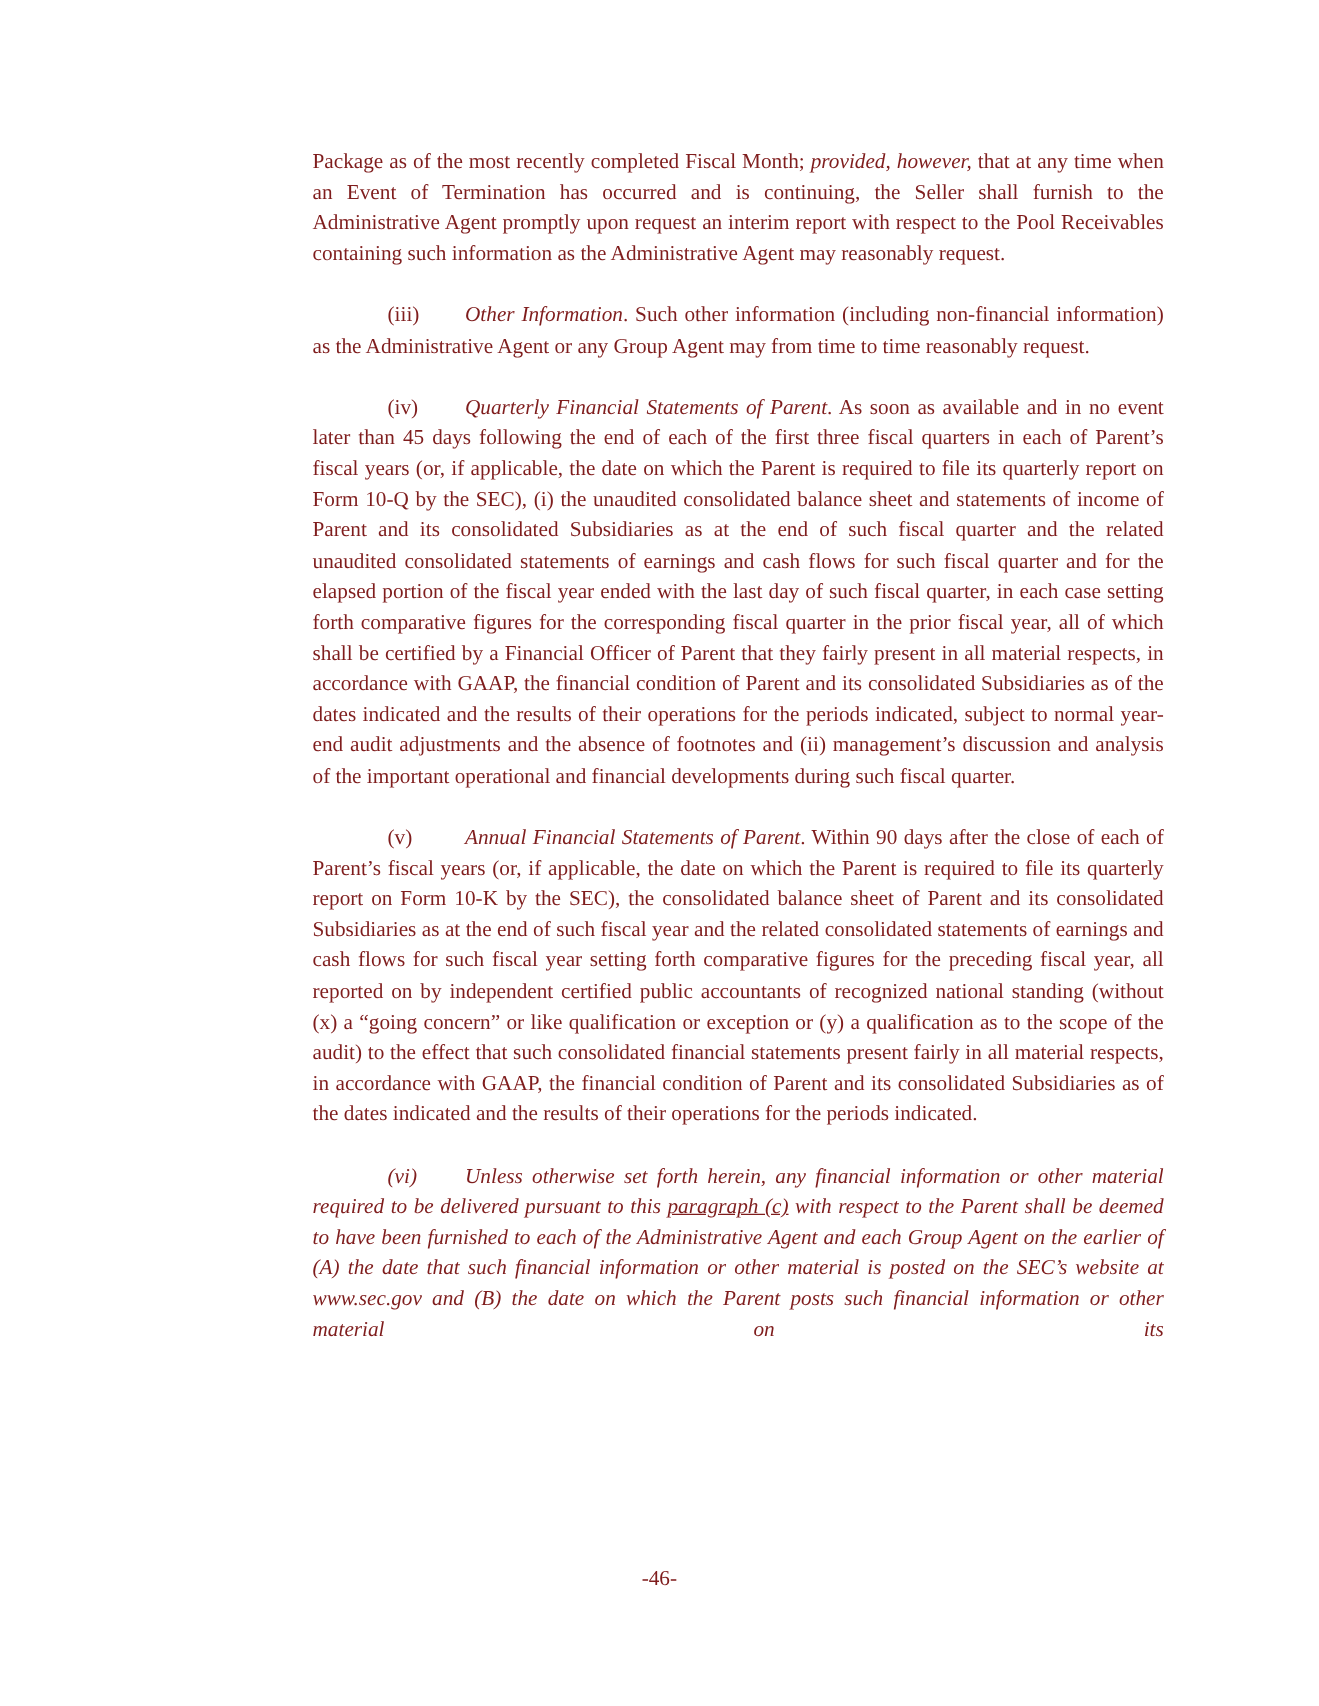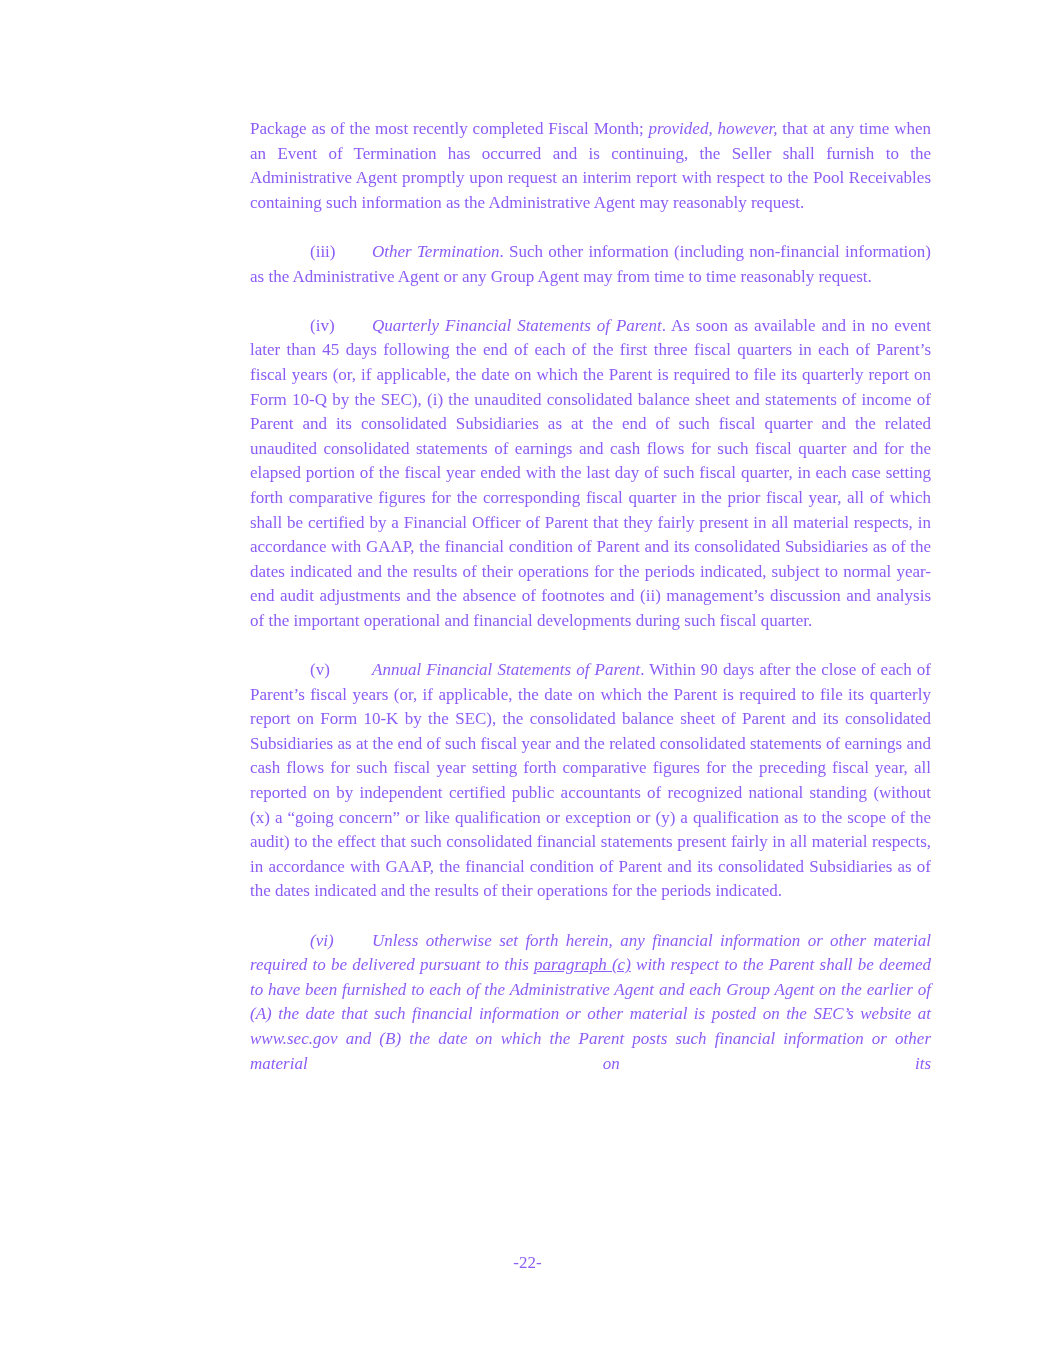--- a/index.html
+++ b/index.html
@@ -5,21 +5,21 @@
   html, body {
     margin: 0;
     padding: 0;
     background: #ffffff;
   }
   .page {
     position: relative;
     width: 1055px;
     height: 1365px;
     background: #ffffff;
-    color: #8b5cf6;
+    color: #7f1d1d;
     font-family: "Liberation Serif", "DejaVu Serif", serif;
     overflow: hidden;
   }
   .content {
     position: absolute;
     left: 250px;
     top: 117px;
     width: 681px;
     font-size: 17px;
     line-height: 24.6px;
@@ -59,19 +59,19 @@
     font-size: 17px;
     line-height: 24.6px;
   }
 </style>
 </head>
 <body>
 
 <div class="page">
   <div class="content">
       <p class="para"><span>Package as of the most recently completed Fiscal Month; </span><span class="it">provided, however,</span><span> that at any time when an Event of Termination has occurred and is continuing, the Seller shall furnish to the Administrative Agent promptly upon request an interim report with respect to the Pool Receivables containing such information as the Administrative Agent may reasonably request.</span></p>
-      <p class="para indent"><span class="num">(iii)</span><span class="it">Other Termination</span><span>. Such other information (including non-financial information) as the Administrative Agent or any Group Agent may from time to time reasonably request.</span></p>
+      <p class="para indent"><span class="num">(iii)</span><span class="it">Other Information</span><span>. Such other information (including non-financial information) as the Administrative Agent or any Group Agent may from time to time reasonably request.</span></p>
       <p class="para indent"><span class="num">(iv)</span><span class="it">Quarterly Financial Statements of Parent</span><span>. As soon as available and in no event later than 45 days following the end of each of the first three fiscal quarters in each of Parent’s fiscal years (or, if applicable, the date on which the Parent is required to file its quarterly report on Form 10-Q by the SEC), (i) the unaudited consolidated balance sheet and statements of income of Parent and its consolidated Subsidiaries as at the end of such fiscal quarter and the related unaudited consolidated statements of earnings and cash flows for such fiscal quarter and for the elapsed portion of the fiscal year ended with the last day of such fiscal quarter, in each case setting forth comparative figures for the corresponding fiscal quarter in the prior fiscal year, all of which shall be certified by a Financial Officer of Parent that they fairly present in all material respects, in accordance with GAAP, the financial condition of Parent and its consolidated Subsidiaries as of the dates indicated and the results of their operations for the periods indicated, subject to normal year-end audit adjustments and the absence of footnotes and (ii) management’s discussion and analysis of the important operational and financial developments during such fiscal quarter.</span></p>
       <p class="para indent"><span class="num">(v)</span><span class="it">Annual Financial Statements of Parent</span><span>. Within 90 days after the close of each of Parent’s fiscal years (or, if applicable, the date on which the Parent is required to file its quarterly report on Form 10-K by the SEC), the consolidated balance sheet of Parent and its consolidated Subsidiaries as at the end of such fiscal year and the related consolidated statements of earnings and cash flows for such fiscal year setting forth comparative figures for the preceding fiscal year, all reported on by independent certified public accountants of recognized national standing (without (x) a “going concern” or like qualification or exception or (y) a qualification as to the scope of the audit) to the effect that such consolidated financial statements present fairly in all material respects, in accordance with GAAP, the financial condition of Parent and its consolidated Subsidiaries as of the dates indicated and the results of their operations for the periods indicated.</span></p>
       <p class="para indent jlast"><span class="num">(vi)</span><span>Unless otherwise set forth herein, any financial information or other material required to be delivered pursuant to this </span><span class="ul">paragraph (c)</span><span> with respect to the Parent shall be deemed to have been furnished to each of the Administrative Agent and each Group Agent on the earlier of (A) the date that such financial information or other material is posted on the SEC’s website at www.sec.gov and (B) the date on which the Parent posts such financial information or other material on its</span></p>
     </div>
-  <div class="footer">-22-</div>
+  <div class="footer">-46-</div>
 </div>
 
 </body></html>

